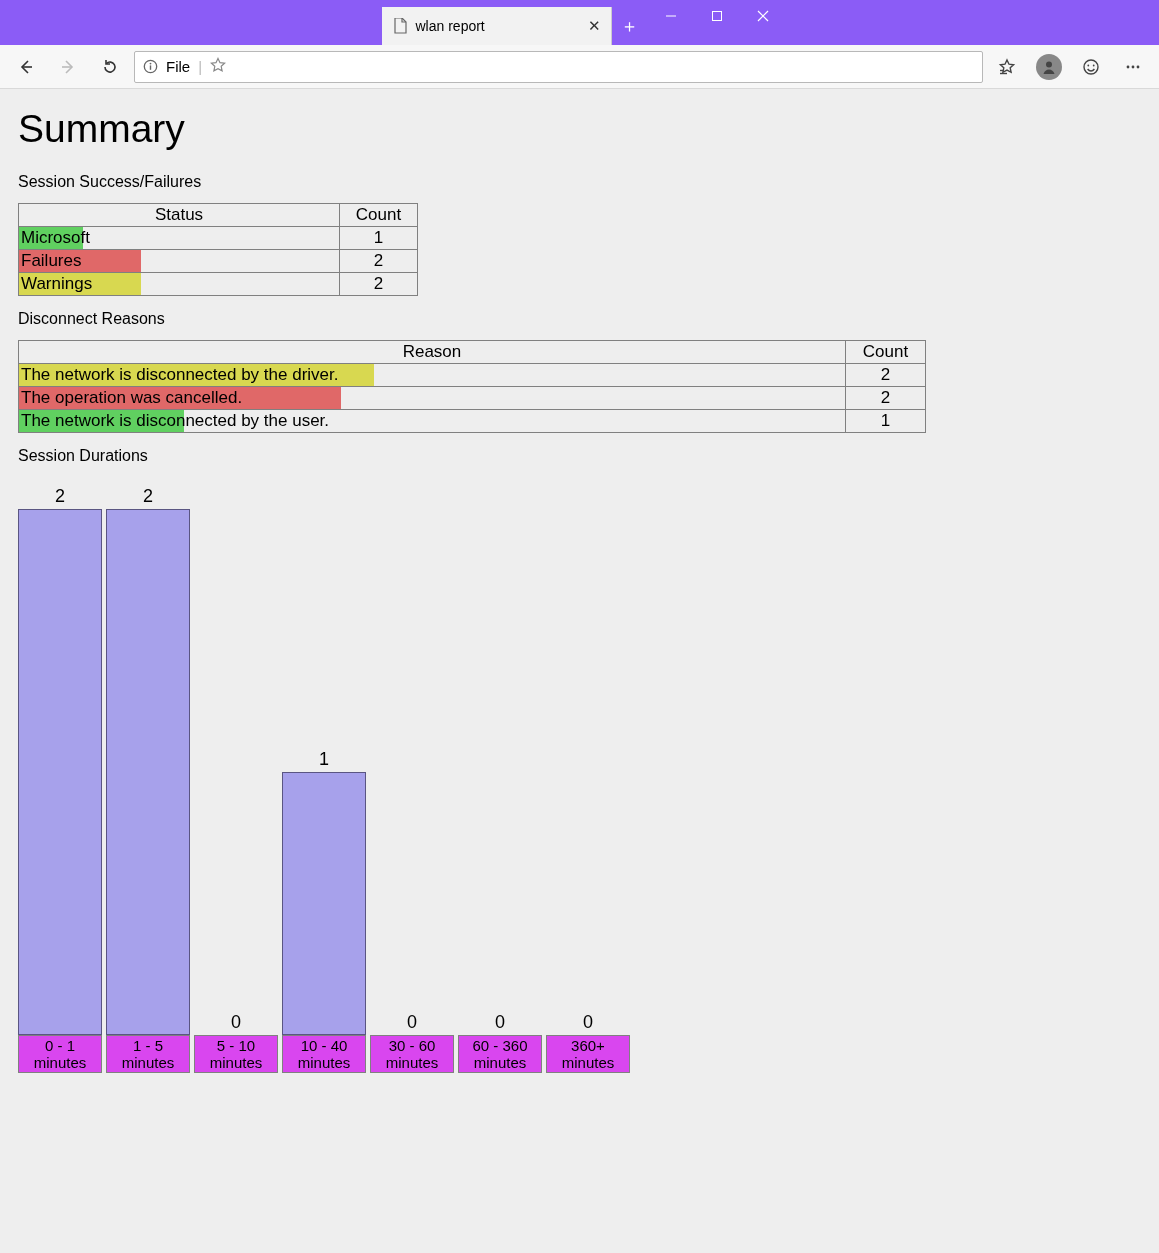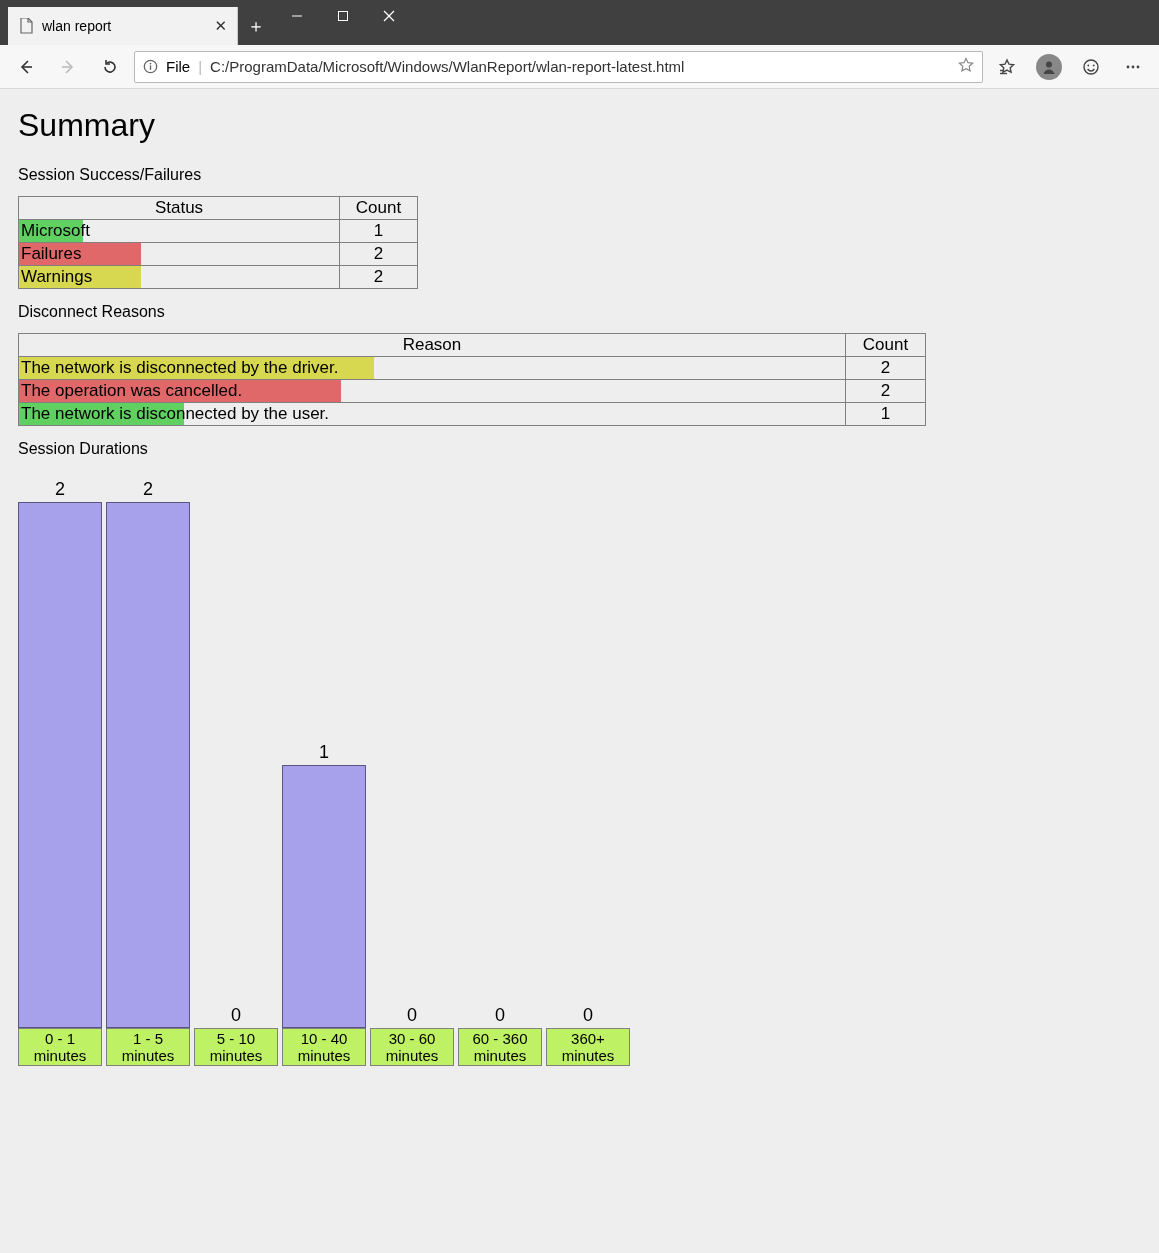--- a/index.html
+++ b/index.html
@@ -1,22 +1,22 @@
 <!DOCTYPE html>
 <html><head>
 <meta charset="utf-8">
 <style>
   * { box-sizing: border-box; margin: 0; padding: 0; }
   html, body { height: 100%; font-family: "Segoe UI", Arial, sans-serif; background: #fff; }
   body { overflow: hidden; }
 
   
   .titlebar {
-    height: 45px; background: #404040; color: #fff;
-    display: flex; align-items: flex-start; justify-content: flex-start;
+    height: 45px; background: #8b5cf6; color: #fff;
+    display: flex; align-items: flex-start; justify-content: center;
   }
   .tab-strip { display: flex; align-items: flex-end; height: 100%; padding-left: 8px; }
   .tab {
     background: #f2f2f2; color: #000; height: 38px; margin-top: 7px;
     padding: 0 12px 0 10px; display: flex; align-items: center;
     font-size: 14px; min-width: 230px; border-right: 1px solid #ccc;
     position: relative;
   }
   .tab .favicon { width: 16px; height: 16px; margin-right: 8px; display: inline-flex; align-items: center; justify-content: center; }
   .tab .close-x { position: absolute; right: 10px; font-size: 15px; color: #333; }
@@ -53,21 +53,21 @@
   .tool-icon { width: 36px; height: 32px; display: flex; align-items: center; justify-content: center; color: #555; cursor: pointer; }
   .avatar { width: 26px; height: 26px; border-radius: 50%; background: #888; display:flex; align-items:center; justify-content:center; }
   .avatar svg { fill: #444; }
 
   
   .viewport {
     position: absolute; top: 89px; left: 0; right: 0; bottom: 0;
     overflow-y: scroll; background: #eeeeee;
   }
   .content { padding: 18px 18px 40px 18px; color: #000; }
-  h1.page-title { font-size: 32px; font-weight: 400; margin-bottom: 22px; }
+  h1.page-title { font-size: 39px; font-weight: 400; margin-bottom: 22px; }
   h2.section-title { font-size: 16px; font-weight: 400; margin: 14px 0 12px 0; }
 
   
   table.report { border-collapse: collapse; font-size: 17px; }
   table.report th, table.report td {
     border: 1px solid #808080; padding: 1px 6px; text-align: center; background: #eeeeee;
   }
   table.report th { font-weight: 400; }
   table.report td.left { text-align: left; padding-left: 2px; position: relative; }
   .barfill { position: absolute; top: 0; left: 0; bottom: 0; z-index: 0; }
@@ -90,21 +90,21 @@
   }
   .chart-col { width: 84px; display: flex; flex-direction: column; align-items: stretch; }
   .chart-val { text-align: center; font-size: 18px; margin-bottom: 2px; }
   .chart-bar { background: #a7a1eb; border: 1px solid #5a5582; width: 100%; }
   .chart-axis {
     display: flex; gap: 4px; margin-top: 0;
   }
   .chart-axis .xcell {
     width: 84px; border: 1px solid #808080; border-top: 1px solid #808080;
     text-align: center; font-size: 15px; padding: 1px 0;
-    background: #bef264;
+    background: #d946ef;
   }
   .chart-axis .xcell .unit { font-size: 15px; }
 
   
   .viewport::-webkit-scrollbar { width: 16px; }
   .viewport::-webkit-scrollbar-track { background: #f0f0f0; }
   .viewport::-webkit-scrollbar-thumb { background: #c2c2c2; }
 </style>
 </head>
 <body>
@@ -165,21 +165,20 @@
   <div class="address-bar">
     <span class="addr-info-icon">
       <svg width="15" height="15" viewBox="0 0 15 15">
           <circle cx="7.5" cy="7.5" r="6.2" fill="none" stroke="#666" stroke-width="1.3"></circle>
           <circle cx="7.5" cy="4.6" r="0.9" fill="#666"></circle>
           <rect x="6.8" y="6.4" width="1.4" height="4.4" fill="#666"></rect>
         </svg>
     </span>
     <span class="addr-label">File</span>
     <span class="addr-sep">|</span>
-    <span class="addr-url">C:/ProgramData/Microsoft/Windows/WlanReport/wlan-report-latest.html</span>
     <span class="addr-star">
       <svg width="16" height="16" viewBox="0 0 16 16">
           <path d="M8 1.5l2 4.2 4.6.5-3.4 3.1.9 4.5L8 11.6l-4.1 2.2.9-4.5L1.4 6.2 6 5.7z" fill="none" stroke="#888" stroke-width="1.2"></path>
         </svg>
     </span>
   </div>
   <div class="tool-icon">
     <svg width="18" height="18" viewBox="0 0 18 18">
         <path d="M9 2l2 4.2 4.6.5-3.4 3.1.9 4.5L9 12.1l-4.1 2.2.9-4.5L2.4 6.7 7 6.2z" fill="none" stroke="#444" stroke-width="1.4"></path>
         <line x1="2" y1="15.5" x2="9" y2="15.5" stroke="#444" stroke-width="1.4"></line>

